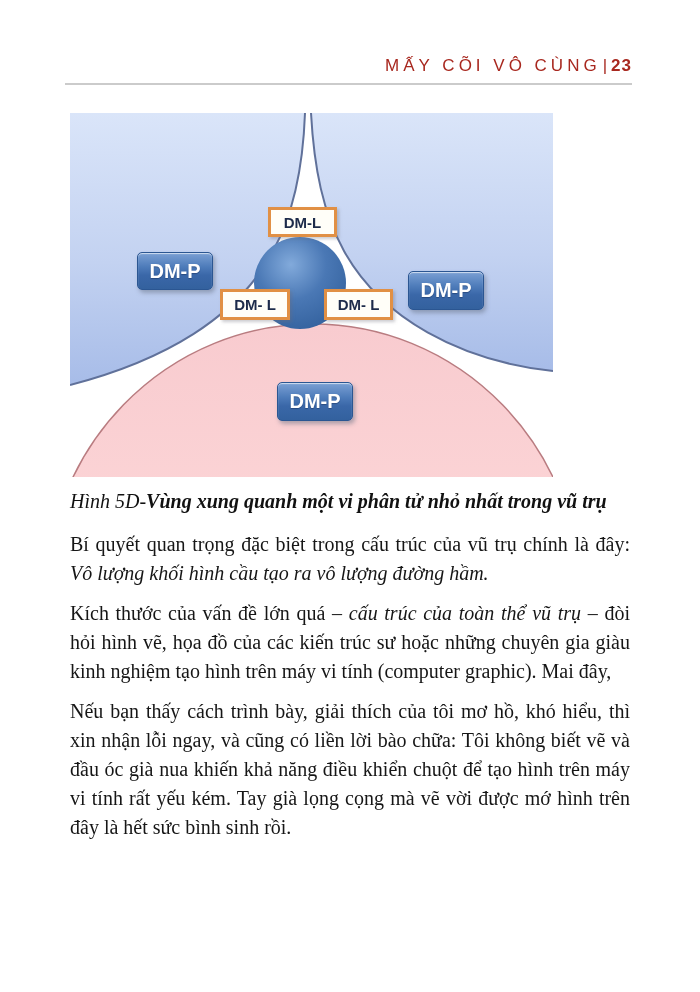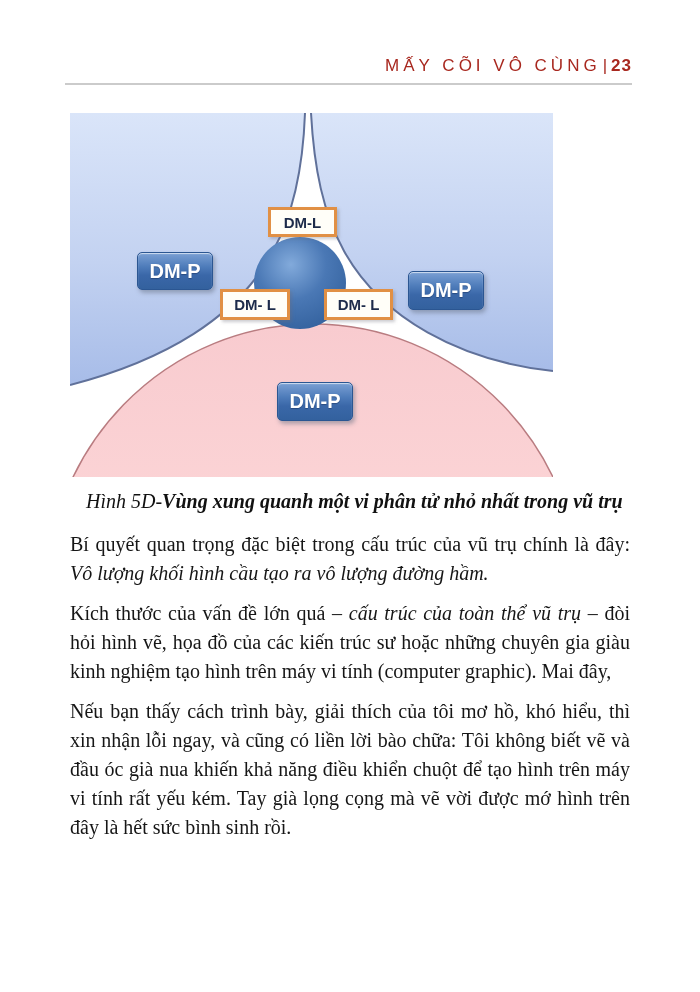--- a/index.html
+++ b/index.html
@@ -38,21 +38,21 @@
     box-shadow:inset 0 1px 1px rgba(255,255,255,.65),2px 3px 4px rgba(100,110,130,.5);
     text-shadow:0 1px 1px rgba(20,40,80,.45);
   }
   .dmp-left{left:67px;top:139px;width:76px;height:38px;}
   .dmp-right{left:338px;top:158px;width:76px;height:39px;}
   .dmp-bottom{left:207px;top:269px;width:76px;height:39px;}
   
   .text-block{position:absolute;left:70px;top:486px;width:560px;}
   .fig-caption{
     font-style:italic;font-size:20px;line-height:30px;white-space:nowrap;
-    margin:0 0 14px 16px;color:#111111;
+    margin:0 0 14px 0;color:#111111;
   }
   .fig-caption .cap-title{font-weight:700;}
   .body-para{
     margin:0 0 11px 0;font-size:20px;line-height:29px;text-align:justify;color:#161616;
   }
   .run-normal{font-style:normal;font-weight:400;margin-top:38px;}
   .run-italic{font-style:italic;font-weight:400;}
   .run-bold-italic{font-style:italic;font-weight:400;}
 </style>
 </head>

